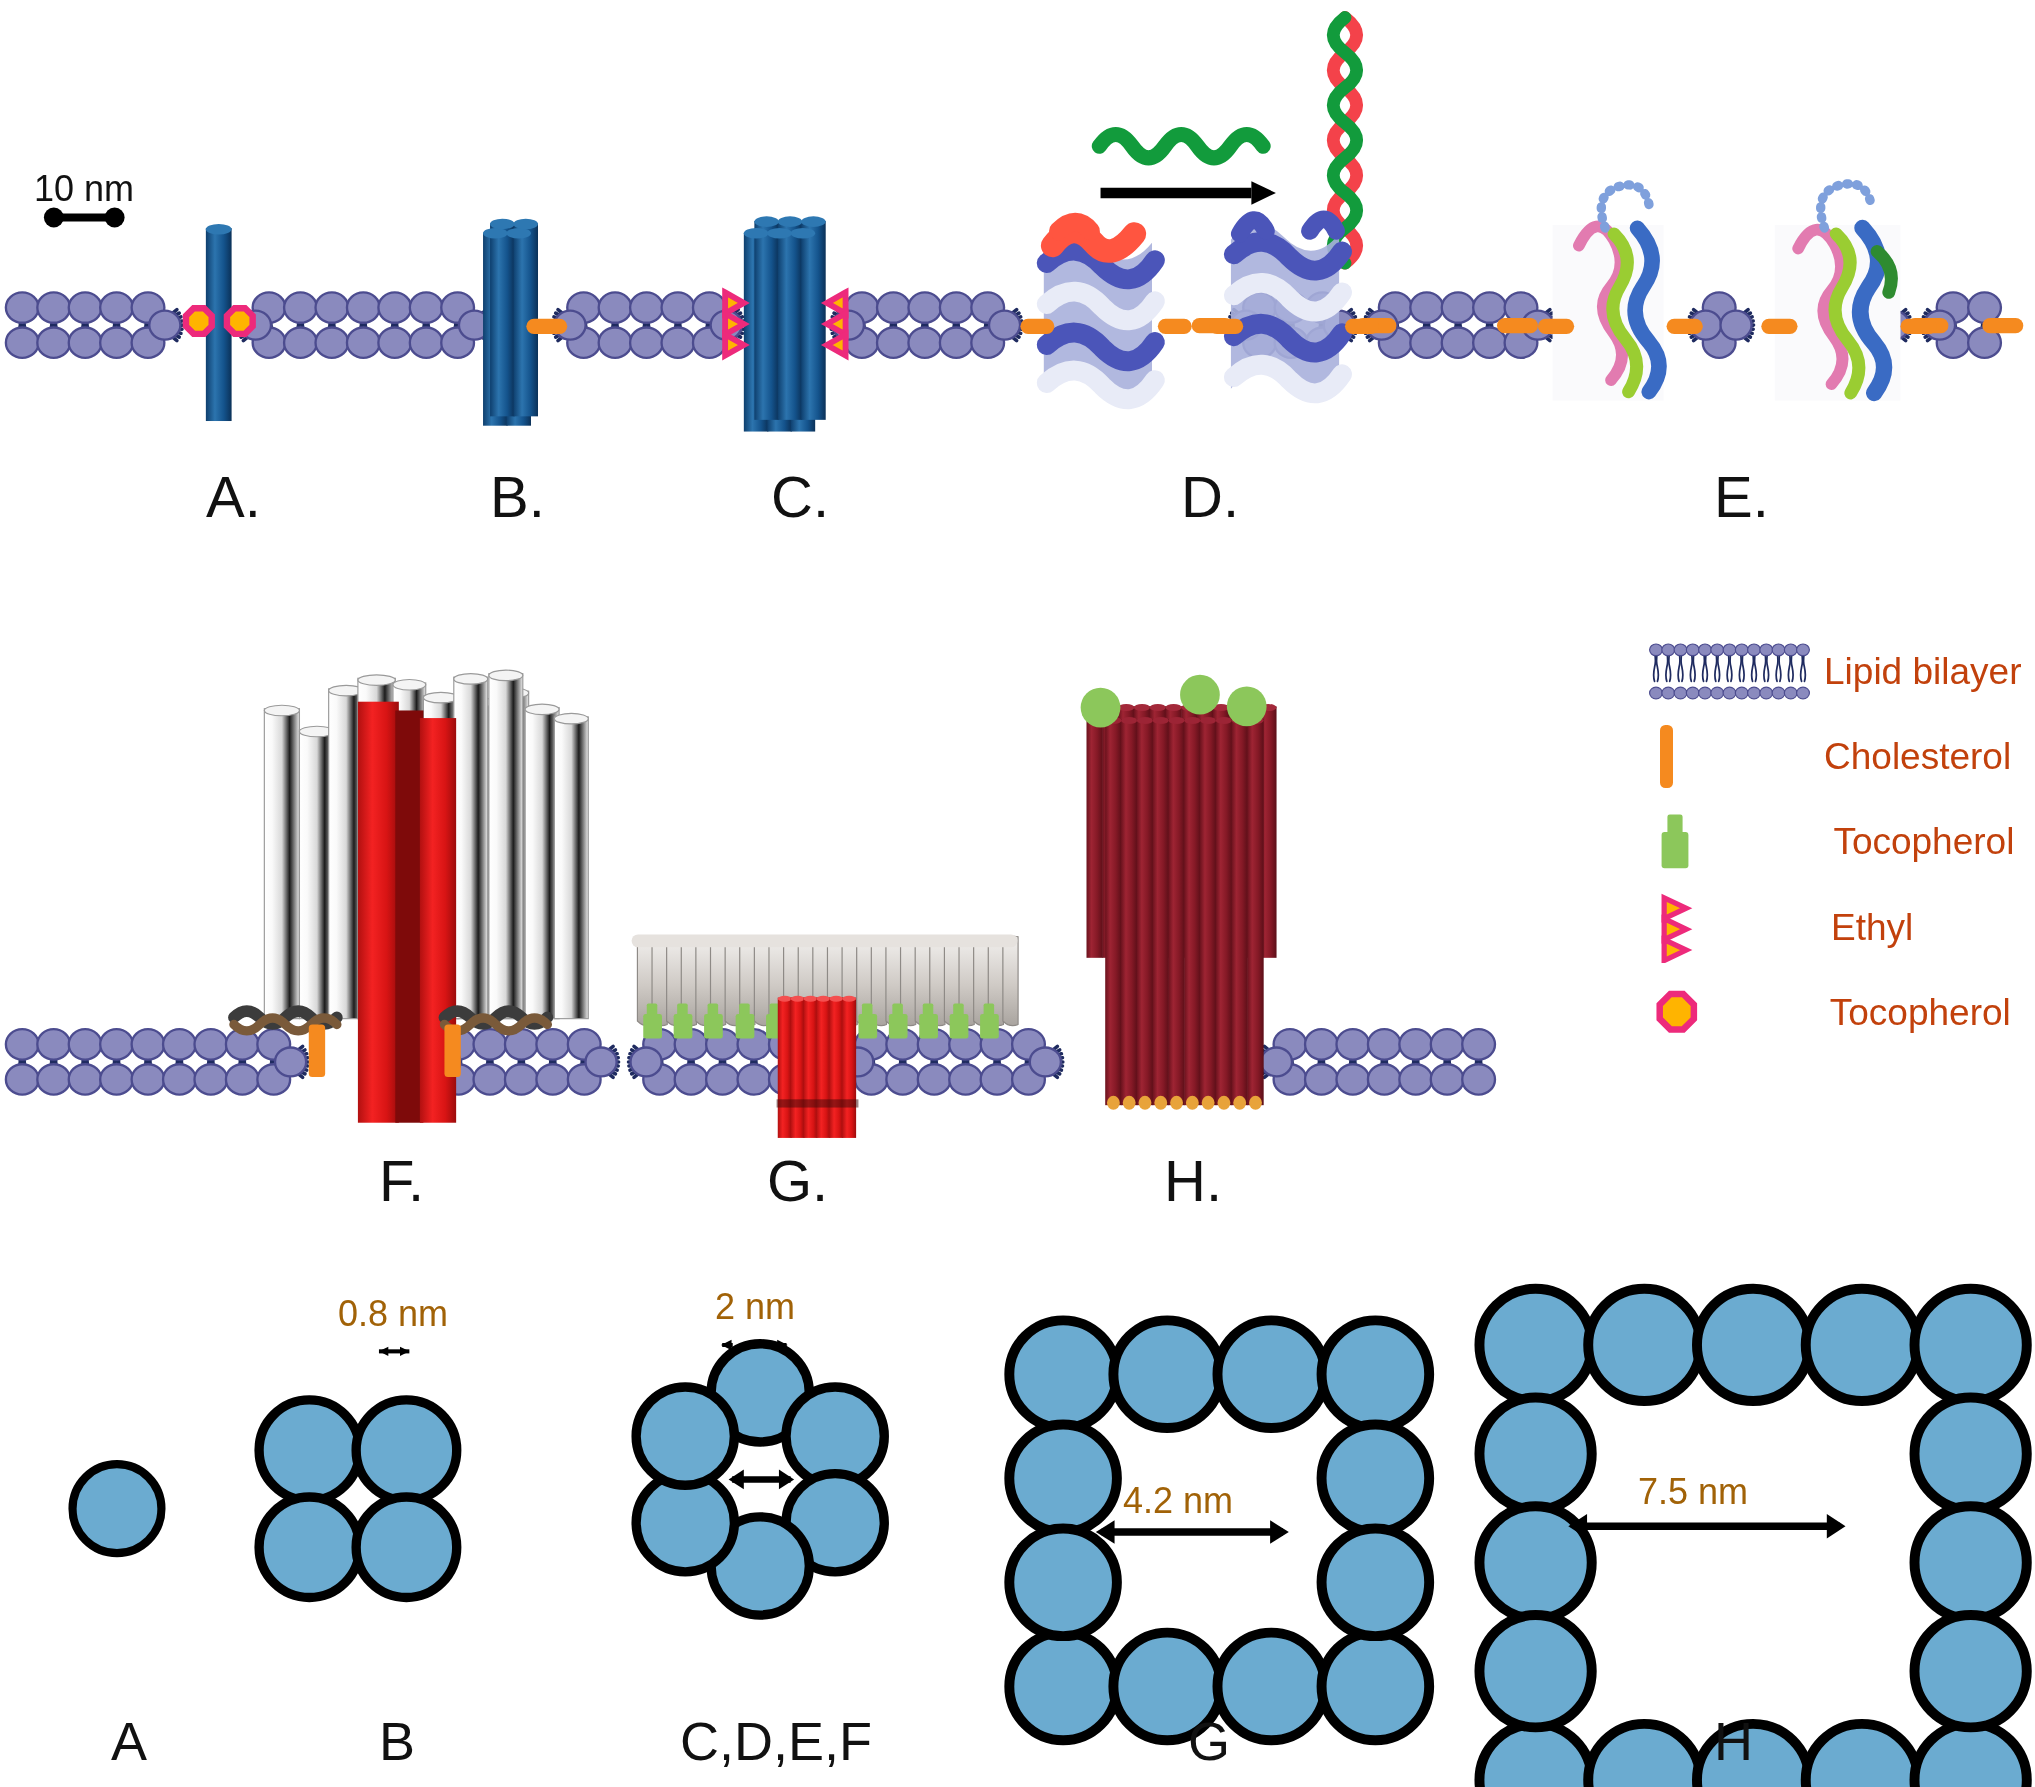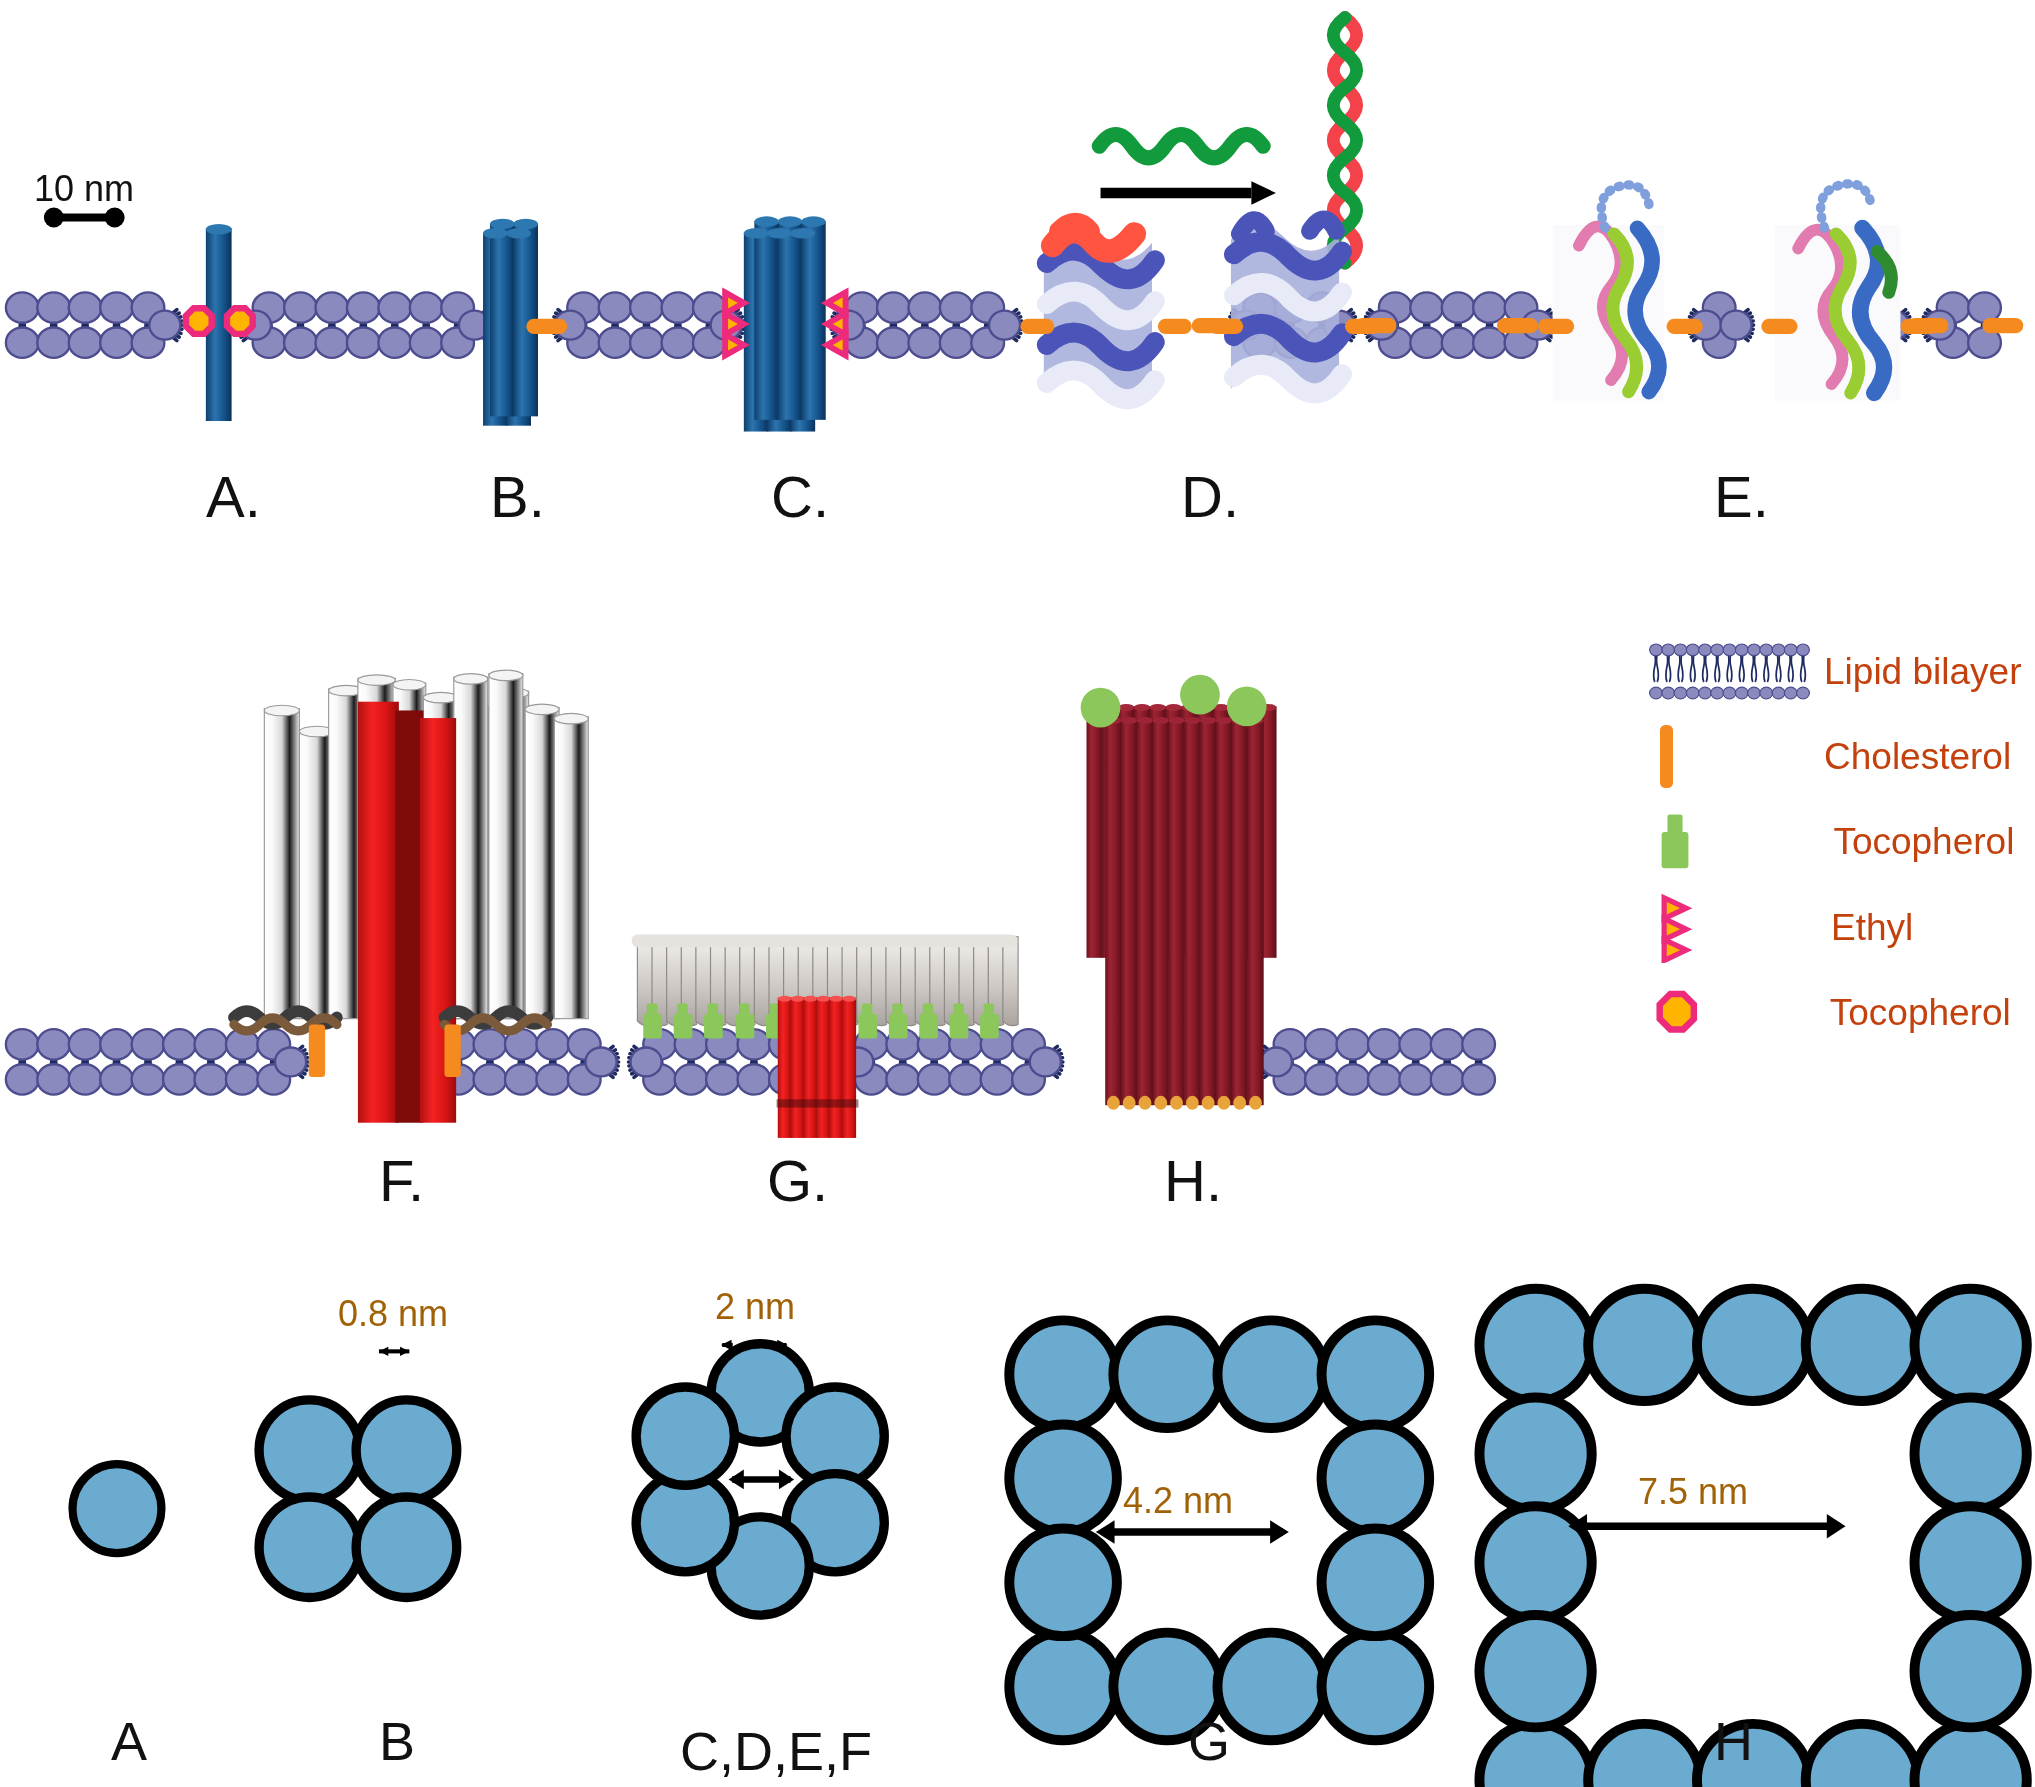--- a/index.html
+++ b/index.html
@@ -1003,21 +1003,21 @@
   <div class="lbl big" style="left:767px;top:1152px;">G.</div>
   <div class="lbl big" style="left:1164px;top:1152px;">H.</div>
 
   <div class="dimtxt" style="left:338px;top:1293px;">0.8 nm</div>
   <div class="dimtxt" style="left:715px;top:1286px;">2 nm</div>
   <div class="dimtxt" style="left:1123px;top:1480px;text-align:right;">4.2 nm</div>
   <div class="dimtxt" style="left:1638px;top:1471px;">7.5 nm</div>
 
   <div class="lbl bot" style="left:111px;top:1714px;">A</div>
   <div class="lbl bot" style="left:379px;top:1714px;">B</div>
-  <div class="lbl bot" style="left:680px;top:1714px;margin-top:10px;">C,D,E,F</div>
+  <div class="lbl bot" style="left:680px;top:1714px;">C,D,E,F</div>
   <div class="lbl bot" style="left:1188px;top:1714px;">G</div>
   <div class="lbl bot" style="left:1714px;top:1714px;">H</div>
 
   <div class="legend">
     <div class="legrow">
       <div class="legicon">
         <svg width="175" height="66" viewBox="0 0 300 112">
             <g id="legend-bilayer">
               <path d="M9.5 22 q3,16 0,26 q-3,14 0,24" fill="none" stroke="#1F2B60" stroke-width="3" stroke-linecap="round"></path>
               <path d="M14.5 22 q-3,16 0,26 q3,14 0,24" fill="none" stroke="#1F2B60" stroke-width="3" stroke-linecap="round"></path>

